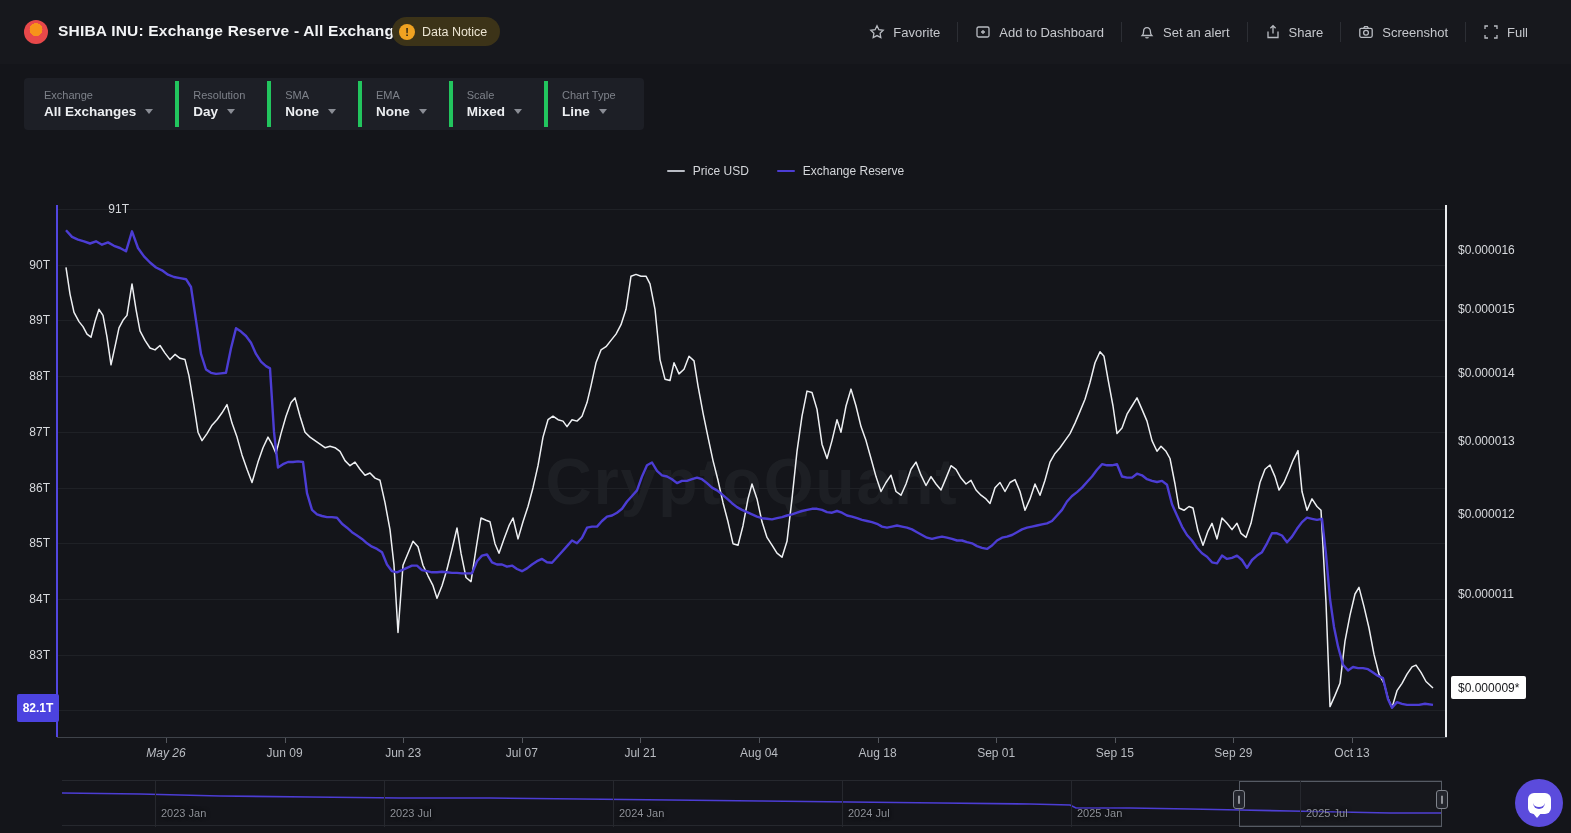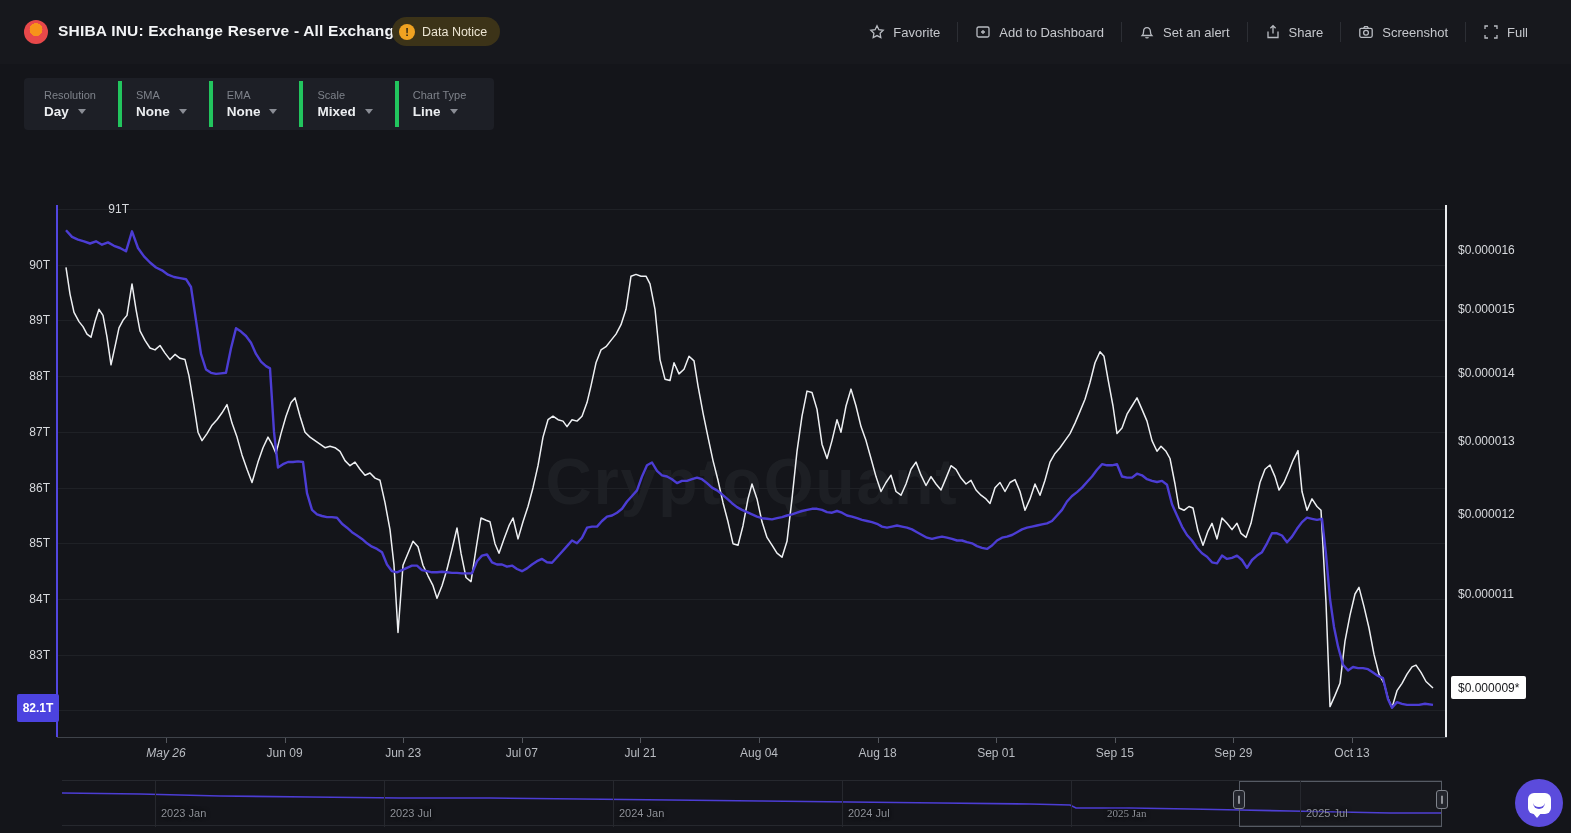--- a/index.html
+++ b/index.html
@@ -144,20 +144,27 @@
               <path d="M2 5V2h3M11 2h3v3M14 11v3h-3M5 14H2v-3"></path>
             </svg>
           </span>
           <span>Full</span>
         </div>
       </div>
   </div>
 
   <div id="toolbar">
       <div class="tgroup">
+        <div class="tlabel">Exchange</div>
+        <div class="tvalue">
+          <span>All Exchanges</span>
+          <span class="caret"></span>
+        </div>
+      </div>
+      <div class="tgroup">
         <div class="tlabel">Resolution</div>
         <div class="tvalue">
           <span>Day</span>
           <span class="caret"></span>
         </div>
       </div>
       <div class="tgroup">
         <div class="tlabel">SMA</div>
         <div class="tvalue">
           <span>None</span>
@@ -181,20 +188,30 @@
       <div class="tgroup">
         <div class="tlabel">Chart Type</div>
         <div class="tvalue">
           <span>Line</span>
           <span class="caret"></span>
         </div>
       </div>
     </div>
 
 
+  <div id="legend">
+      <div class="litem">
+        <span class="lswatch" style="background:#b9bcc4"></span>
+        <span>Price USD</span>
+      </div>
+      <div class="litem">
+        <span class="lswatch" style="background:#4c3dd4"></span>
+        <span>Exchange Reserve</span>
+      </div>
+    </div>
 
   <div id="plot">
     <div id="watermark">CryptoQuant</div>
     <div id="gridlines">
         <div class="gridline" style="top: 4px;"></div>
         <div class="gridline" style="top: 60px;"></div>
         <div class="gridline" style="top: 115px;"></div>
         <div class="gridline" style="top: 171px;"></div>
         <div class="gridline" style="top: 227px;"></div>
         <div class="gridline" style="top: 283px;"></div>
@@ -266,21 +283,21 @@
     <div class="mhandle" id="mhandle-right" style="left: 1374px;">∥</div>
   <div class="mgrid" style="left: 93px;"></div>
       <div class="mlabel" style="left: 99px;">2023 Jan</div>
       <div class="mgrid" style="left: 322px;"></div>
       <div class="mlabel" style="left: 328px;">2023 Jul</div>
       <div class="mgrid" style="left: 551px;"></div>
       <div class="mlabel" style="left: 557px;">2024 Jan</div>
       <div class="mgrid" style="left: 780px;"></div>
       <div class="mlabel" style="left: 786px;">2024 Jul</div>
       <div class="mgrid" style="left: 1009px;"></div>
-      <div class="mlabel" style="left: 1045px; font-family: Liberation Serif, serif;">2025 Jan</div>
+      <div class="mlabel" style="left: 1015px;">2025 Jan</div>
       <div class="mgrid" style="left: 1238px;"></div>
       <div class="mlabel" style="left: 1244px;">2025 Jul</div>
     </div>
 
   <div id="chat-btn">
     <div class="bubble"></div>
   </div>
 </div>
 
 </body></html>

